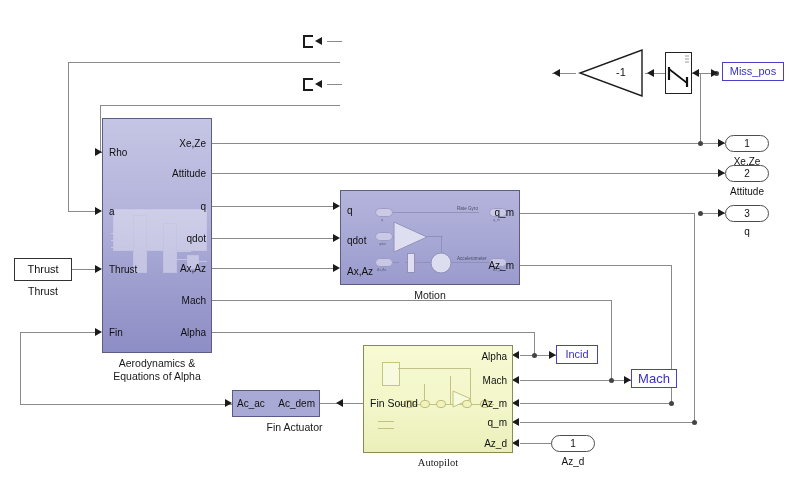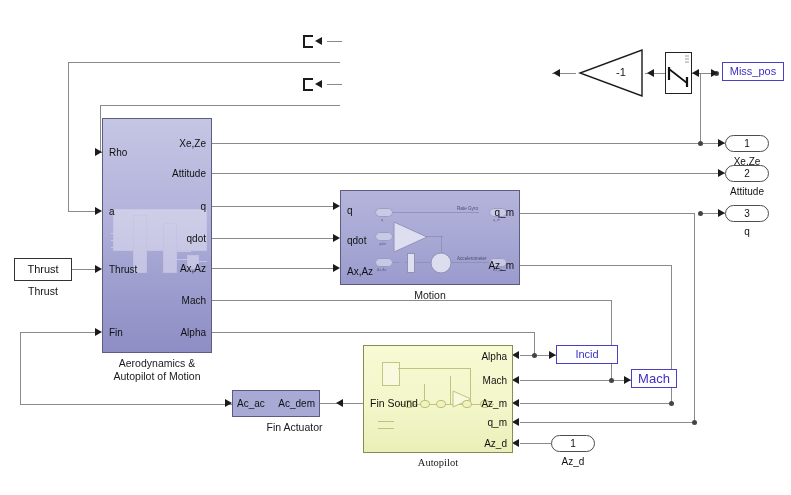--- a/index.html
+++ b/index.html
@@ -255,21 +255,21 @@
 
     <div class="pl r" style="right:5px; top:20px;">Xe,Ze</div>
     <div class="pl r" style="right:5px; top:50px;">Attitude</div>
     <div class="pl r" style="right:5px; top:83px;">q</div>
     <div class="pl r" style="right:5px; top:115px;">qdot</div>
     <div class="pl r" style="right:5px; top:145px;">Ax,Az</div>
     <div class="pl r" style="right:5px; top:177px;">Mach</div>
     <div class="pl r" style="right:5px; top:209px;">Alpha</div>
 
     <div class="cap" style="top:238px;">Aerodynamics &amp;</div>
-    <div class="cap" style="top:251px;">Autopilot of Motion</div>
+    <div class="cap" style="top:251px;">Equations of Alpha</div>
   </div>
 
   <div class="konst" style="left:14px; top:258px; width:58px; height:23px;">Thrust</div>
   <div style="position:absolute;left:14px;top:285px;width:58px;text-align:center;font-size:10.5px;color:#111;">Thrust</div>
 
   <div class="blk subgrad2" style="left:340px; top:190px; width:180px; height:95px;">
 
     <div class="art" style="left:0;top:0;width:180px;height:95px;opacity:.85">
       <div class="l" style="left:38px; top:21px; width:100px; height:1px;background:#8f8fb4;"></div>
       <div class="l" style="left:38px; top:45px; width:18px;  height:1px;background:#8f8fb4;"></div>
@@ -340,21 +340,21 @@
 
     <div class="cap" style="top:111px;font-family:Liberation Serif, serif;">Autopilot</div>
   </div>
 
   <div class="blk sub" style="left:232px; top:390px; width:88px; height:27px;">
     <div class="pl" style="left:4px;  top:8px;">Ac_ac</div>
     <div class="pl r" style="right:4px;top:8px;">Ac_dem</div>
     <div class="cap" style="top:30px;padding-left:37px;">Fin Actuator</div>
   </div>
 
-  <div class="goto" style="left:556px; top:345px; width:62px;text-align:center;">Incid</div>
+  <div class="goto" style="left:556px; top:345px; width:42px;text-align:center;">Incid</div>
   <div class="goto" style="left:631px; top:369px; width:46px;font-size:13px;">Mach</div>
 
   <div class="port" style="left:725px; top:135px;">
     <span>1</span>
     <span class="lbl">Xe,Ze</span>
   </div>
   <div class="port" style="left:725px; top:165px;">
     <span>2</span>
     <span class="lbl">Attitude</span>
   </div>

